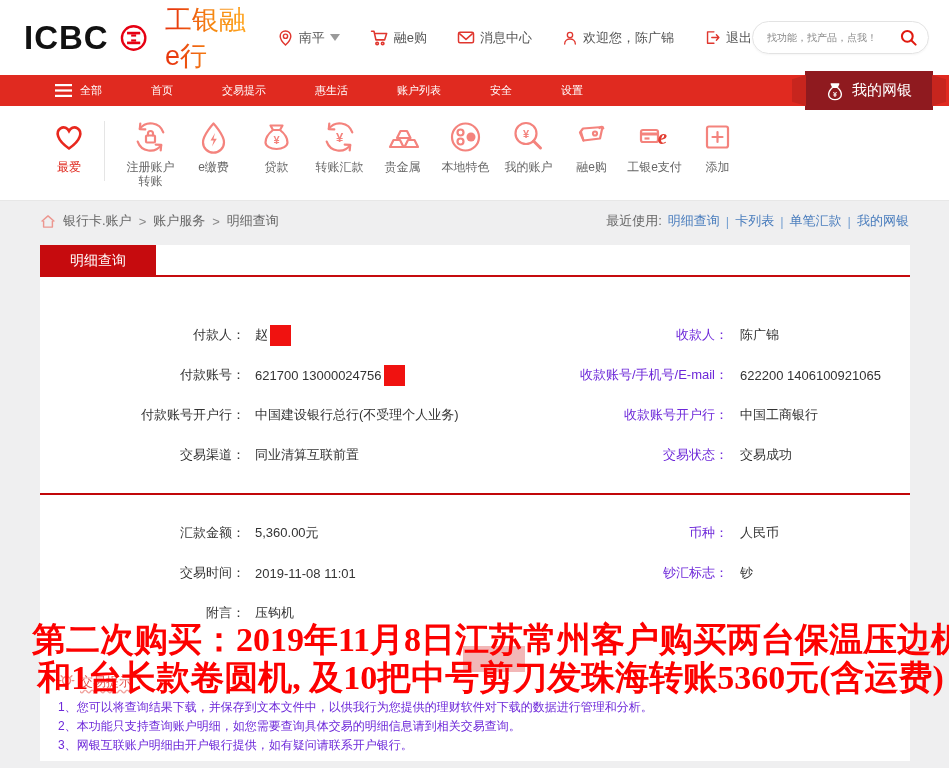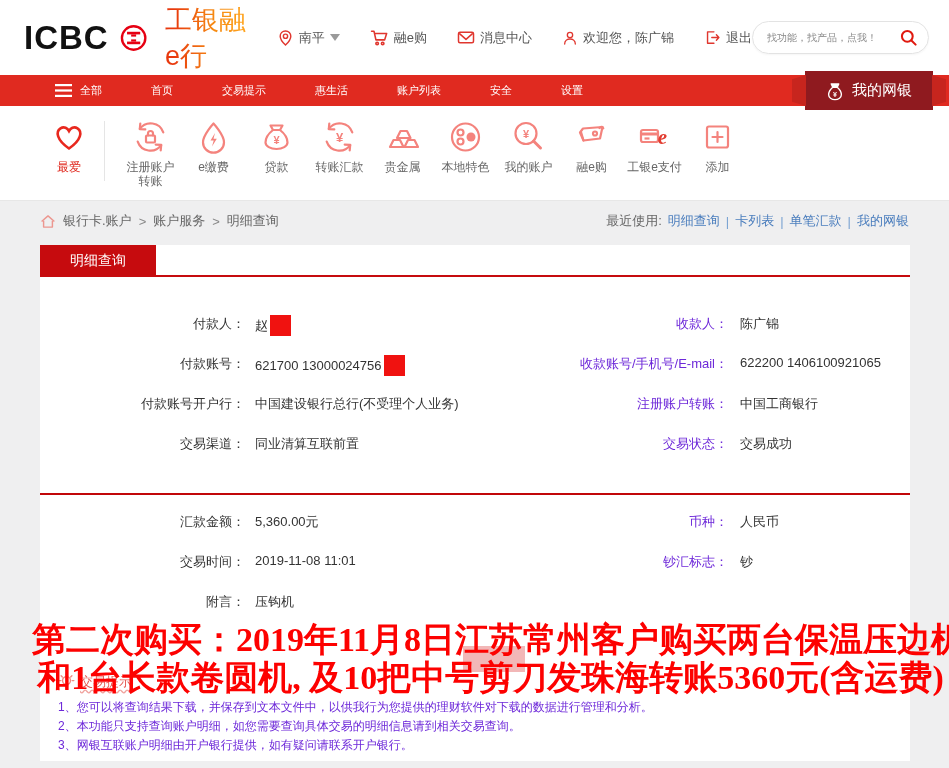--- a/index.html
+++ b/index.html
@@ -47,21 +47,21 @@
   .crumb-row .sep { margin:0 7px; color:#888; }
   .crumb-item { cursor:pointer; }
   .recent { margin-left:auto; display:flex; align-items:center; gap:6px; }
   .recent a { color:#4a7dbd; text-decoration:none; cursor:pointer; }
   .recent .pipe { color:#7aa3d2; }
   
   .card { margin:4px 39px 0 40px; background:#fff; height:516px; position:relative; }
   .tab { width:116px; height:30px; background:#c60b0e; color:#fff; font-size:14px; text-align:center; line-height:30px; cursor:pointer; }
   .tab-line { height:2px; background:#c60b0e; }
   .form1 { padding-top:38px; }
-  .frow { display:flex; align-items:flex-start; height:40px; font-size:13px; }
+  .frow { display:flex; align-items:center; height:40px; font-size:13px; }
   .ll { width:205px; text-align:right; color:#333; }
   .lv { width:270px; padding-left:10px; display:flex; align-items:center; }
   .rl { width:213px; text-align:right; color:#6d28d9; }
   .rv { flex:1; padding-left:12px; }
   .redact { display:inline-block; width:21px; height:21px; background:#f01210; margin-left:2px; }
   .red-rule { height:2px; background:#c10609; margin-top:18px; }
   .form2 { padding-top:18px; }
   
   .tips { margin-top:40px; padding-left:18px; }
   .tips-head { display:flex; align-items:center; gap:5px; }
@@ -331,21 +331,21 @@
         <span class="lv">
             <span>621700 13000024756</span>
             <span class="redact"></span>
           </span>
         <span class="rl">收款账号/手机号/E-mail：</span>
         <span class="rv">622200 1406100921065</span>
       </div>
       <div class="frow">
         <span class="ll">付款账号开户行：</span>
         <span class="lv">中国建设银行总行(不受理个人业务)</span>
-        <span class="rl">注册账户转账：</span>
+        <span class="rl">收款账号开户行：</span>
         <span class="rv">中国工商银行</span>
       </div>
       <div class="frow">
         <span class="ll">交易渠道：</span>
         <span class="lv">同业清算互联前置</span>
         <span class="rl">交易状态：</span>
         <span class="rv">交易成功</span>
       </div>
     </div>
 

